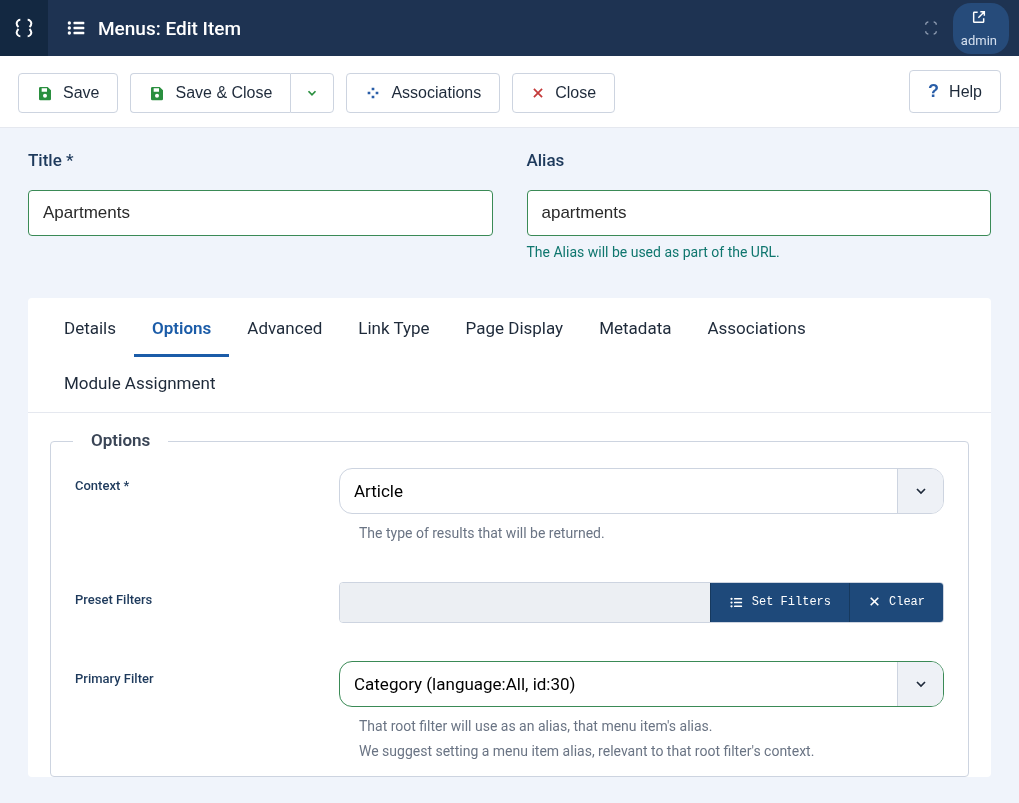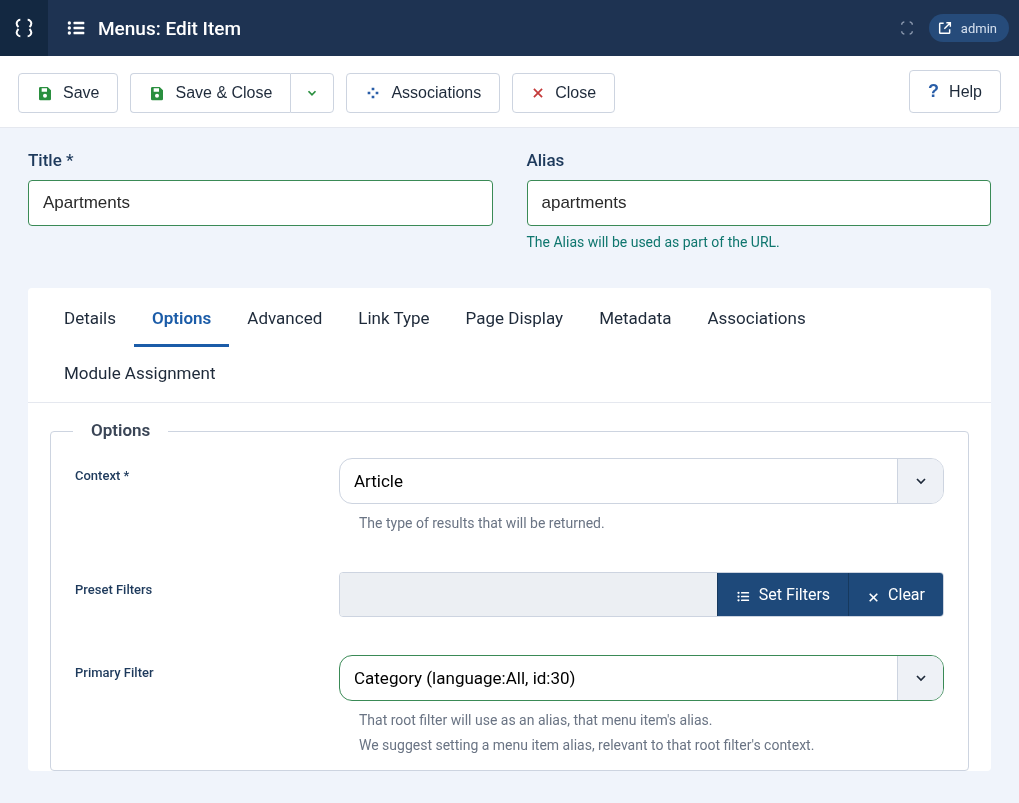--- a/index.html
+++ b/index.html
@@ -3,38 +3,38 @@
 <meta charset="utf-8">
 <style>
 * { box-sizing: border-box; margin: 0; padding: 0; }
 body { font-family: -apple-system, BlinkMacSystemFont, "Segoe UI", Roboto, Arial, sans-serif; background: #f0f4fb; width: 1019px; height: 803px; overflow: hidden; }
 
 
 .topbar { background: #1e3352; height: 56px; display: flex; align-items: center; color: #fff; }
 .topbar-logo { background: #132841; width: 48px; height: 56px; display: flex; align-items: center; justify-content: center; }
 .topbar-title { display: flex; align-items: center; gap: 12px; padding-left: 18px; font-size: 19px; font-weight: 500; }
 .topbar-right { margin-left: auto; display: flex; align-items: center; gap: 14px; padding-right: 10px; }
-.admin-pill { background: #264b7a; border-radius: 18px; padding: 6px 12px 6px 8px; display: flex; align-items: center; gap: 8px; font-size: 13px; color: #d5e0ef; }
+.admin-pill { background: #264b7a; border-radius: 18px; padding: 6px 12px 6px 8px; display: flex; align-items: center; gap: 8px; font-size: 13px; color: #d5e0ef; flex-direction: column; }
 
 
 .toolbar { background: #fff; padding: 14px 18px; display: flex; gap: 12px; border-bottom: 1px solid #e5e8ef; flex-wrap: wrap; align-items: flex-end; }
 .btn { border: 1px solid #cdd4e0; background: #fff; border-radius: 4px; padding: 10px 18px; font-size: 16px; display: inline-flex; align-items: center; gap: 10px; cursor: pointer; color: #1e2a3a; }
 .btn-group { display: flex; }
 .btn-group .btn:first-child { border-top-right-radius: 0; border-bottom-right-radius: 0; border-right: none; }
 .btn-group .btn:last-child { border-top-left-radius: 0; border-bottom-left-radius: 0; padding: 10px 14px; }
 .icon-save { color: #2a8f3f; }
 .icon-close { color: #c43a3a; }
 .icon-assoc { color: #2a5ea8; }
 .icon-help { color: #2a5ea8; font-weight: bold; }
 .toolbar-spacer { flex: 1; }
 
 
 .form-head { padding: 22px 28px 10px; display: flex; gap: 34px; }
 .field { flex: 1; }
-.field-label { color: #1e3a5c; font-size: 17px; font-weight: 500; margin-bottom: 10px; display: block; }
+.field-label { color: #1e3a5c; font-size: 17px; font-weight: 500; margin-bottom: 20px; display: block; }
 .text-input { width: 100%; border: 1px solid #3a8a56; border-radius: 4px; padding: 12px 14px; font-size: 17px; color: #2a2a2a; }
 .field-desc { color: #0f766e; font-size: 14px; margin-top: 8px; }
 
 
 .card { background: #fff; margin: 28px 28px 0; border-radius: 4px; padding-top: 4px; }
 .tabs { display: flex; flex-wrap: wrap; border-bottom: 1px solid #e5e8ef; padding: 0 18px; gap: 0; }
 .tab { padding: 16px 18px; font-size: 17px; color: #1e2a3a; cursor: pointer; border-bottom: 3px solid transparent; }
 .tab.active { color: #1b5ca8; font-weight: 600; border-bottom-color: #1b5ca8; }
 
 
@@ -44,21 +44,21 @@
 .form-row .row-label { width: 240px; flex-shrink: 0; color: #1e3a5c; font-size: 13px; font-weight: 500; padding-top: 10px; }
 .row-control { flex: 1; }
 .select-wrap { border: 1px solid #cdd4e0; border-radius: 13px; display: flex; align-items: stretch; overflow: hidden; }
 .select-wrap.green { border-color: #3a8a56; }
 .select-wrap .sel-text { flex: 1; padding: 12px 14px; font-size: 17px; }
 .select-wrap .sel-arrow { width: 46px; background: #eef1f6; display: flex; align-items: center; justify-content: center; border-left: 1px solid #cdd4e0; }
 
 
 .preset-wrap { display: flex; border: 1px solid #cdd4e0; border-radius: 4px; overflow: hidden; }
 .preset-input { flex: 1; background: #eceff3; }
-.preset-btn { background: #1e497a; color: #fff; padding: 12px 18px; display: flex; align-items: flex-end; gap: 8px; font-size: 16px; cursor: pointer; border-left: 1px solid #16395e; }
+.preset-btn { background: #1e497a; color: #fff; padding: 12px 18px; display: flex; align-items: flex-start; gap: 8px; font-size: 12px; cursor: pointer; border-left: 1px solid #16395e; font-family: Liberation Mono, monospace; }
 
 .subdesc { color: #6a7484; font-size: 14px; margin-top: 8px; line-height: 1.6; margin-left: 20px; }
 
 svg { display: block; }
 </style>
 </head>
 <body>
 
 <div class="topbar">
   <div class="topbar-logo">

